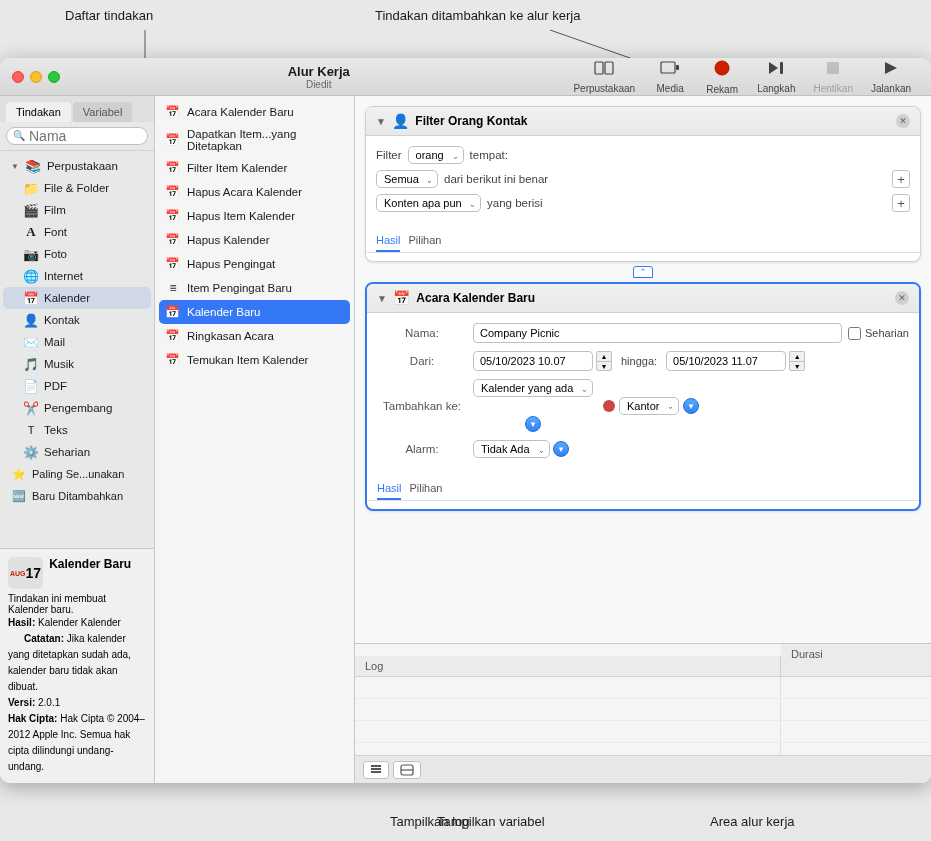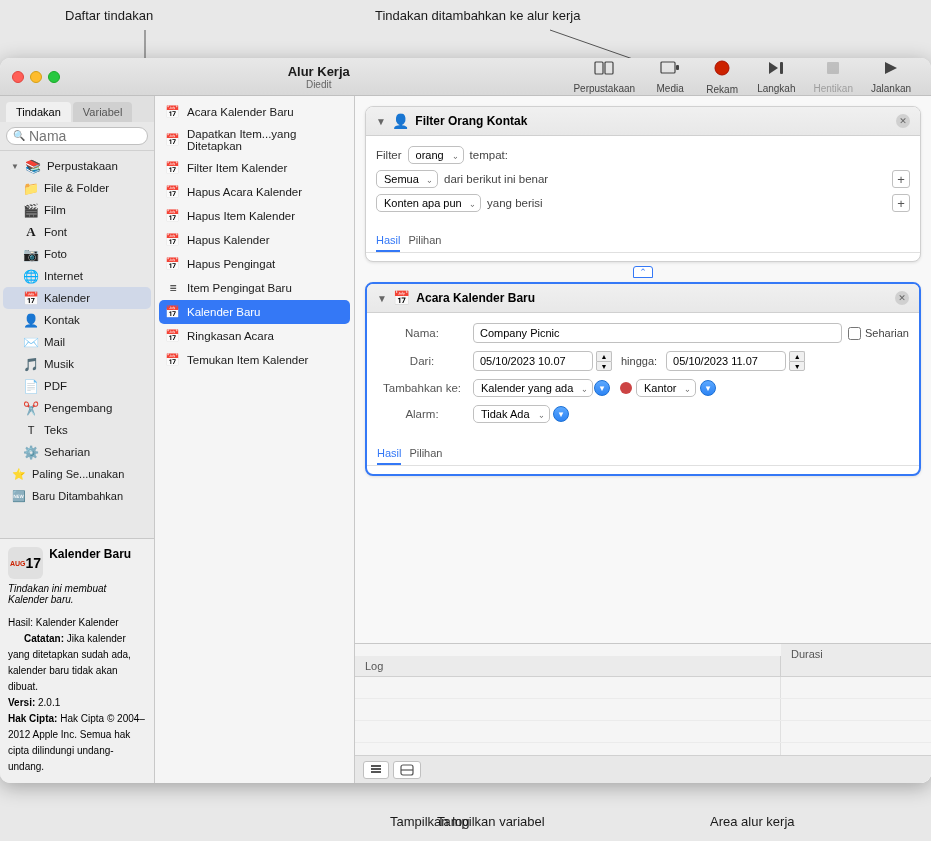--- a/index.html
+++ b/index.html
@@ -680,23 +680,23 @@
       <div style="border-top:1px solid #c8c8c8;padding:8px;background:#f0f0f0;font-size:10px;">
         <div style="display:flex;align-items:flex-start;gap:6px;margin-bottom:4px;">
           <div style="background:#e0e0e0;border-radius:6px;padding:2px;display:flex;align-items:center;justify-content:center;min-width:32px;min-height:32px;flex-direction:row;">
             <span style="font-size:7px;color:#cc2200;font-weight:bold;">AUG</span>
             <span style="font-size:14px;font-weight:bold;line-height:1;">17</span>
           </div>
           <div>
             <div style="font-size:12px;font-weight:700;">Kalender Baru</div>
           </div>
         </div>
-        <div style="font-size:10px;margin-bottom:10px;font-style:italic;">Tindakan ini membuat Kalender baru.</div>
+        <div style="font-size:10px;margin-bottom:0;">Tindakan ini membuat Kalender baru.</div>
         <div style="font-size:10px;line-height:1.6;">
-          <div><span style="font-weight:400;">Hasil: </span>Kalender Kalender</div>
+          <div><span style="font-weight:700;">Hasil: </span>Kalender Kalender</div>
           <div><span style="font-weight:700;margin-left:16px;">Catatan: </span>Jika kalender yang ditetapkan sudah ada, kalender baru tidak akan dibuat.</div>
           <div><span style="font-weight:700;">Versi: </span>2.0.1</div>
           <div><span style="font-weight:700;">Hak Cipta: </span>Hak Cipta © 2004–2012 Apple Inc.  Semua hak cipta dilindungi undang-undang.</div>
         </div>
       </div>
     </div>
 
     <div class="action-panel">
       <div class="action-list">
         <div class="action-item">
@@ -828,21 +828,21 @@
                 <input class="date-input" type="text" value="05/10/2023 11.07" style="">
                 <div class="stepper-group">
                   <div class="stepper-up">▲</div>
                   <div class="stepper-down">▼</div>
                 </div>
               </div>
             </div>
 
             <div class="event-form-row">
               <span class="event-label">Tambahkan ke:</span>
-              <div style="display:flex;align-items:center;gap:1px;">
+              <div style="display:flex;align-items:center;gap:19px;flex-direction:column;">
                 <div class="rounded-select-wrapper">
                   <select>
                     <option>Kalender yang ada</option>
                   </select>
                 </div>
                 <div class="blue-select-btn">▾</div>
               </div>
               <div style="display:flex;align-items:center;gap:4px;margin-left:4px;">
                 <div class="color-dot" style="background:#cc4444;"></div>
                 <div class="rounded-select-wrapper">

